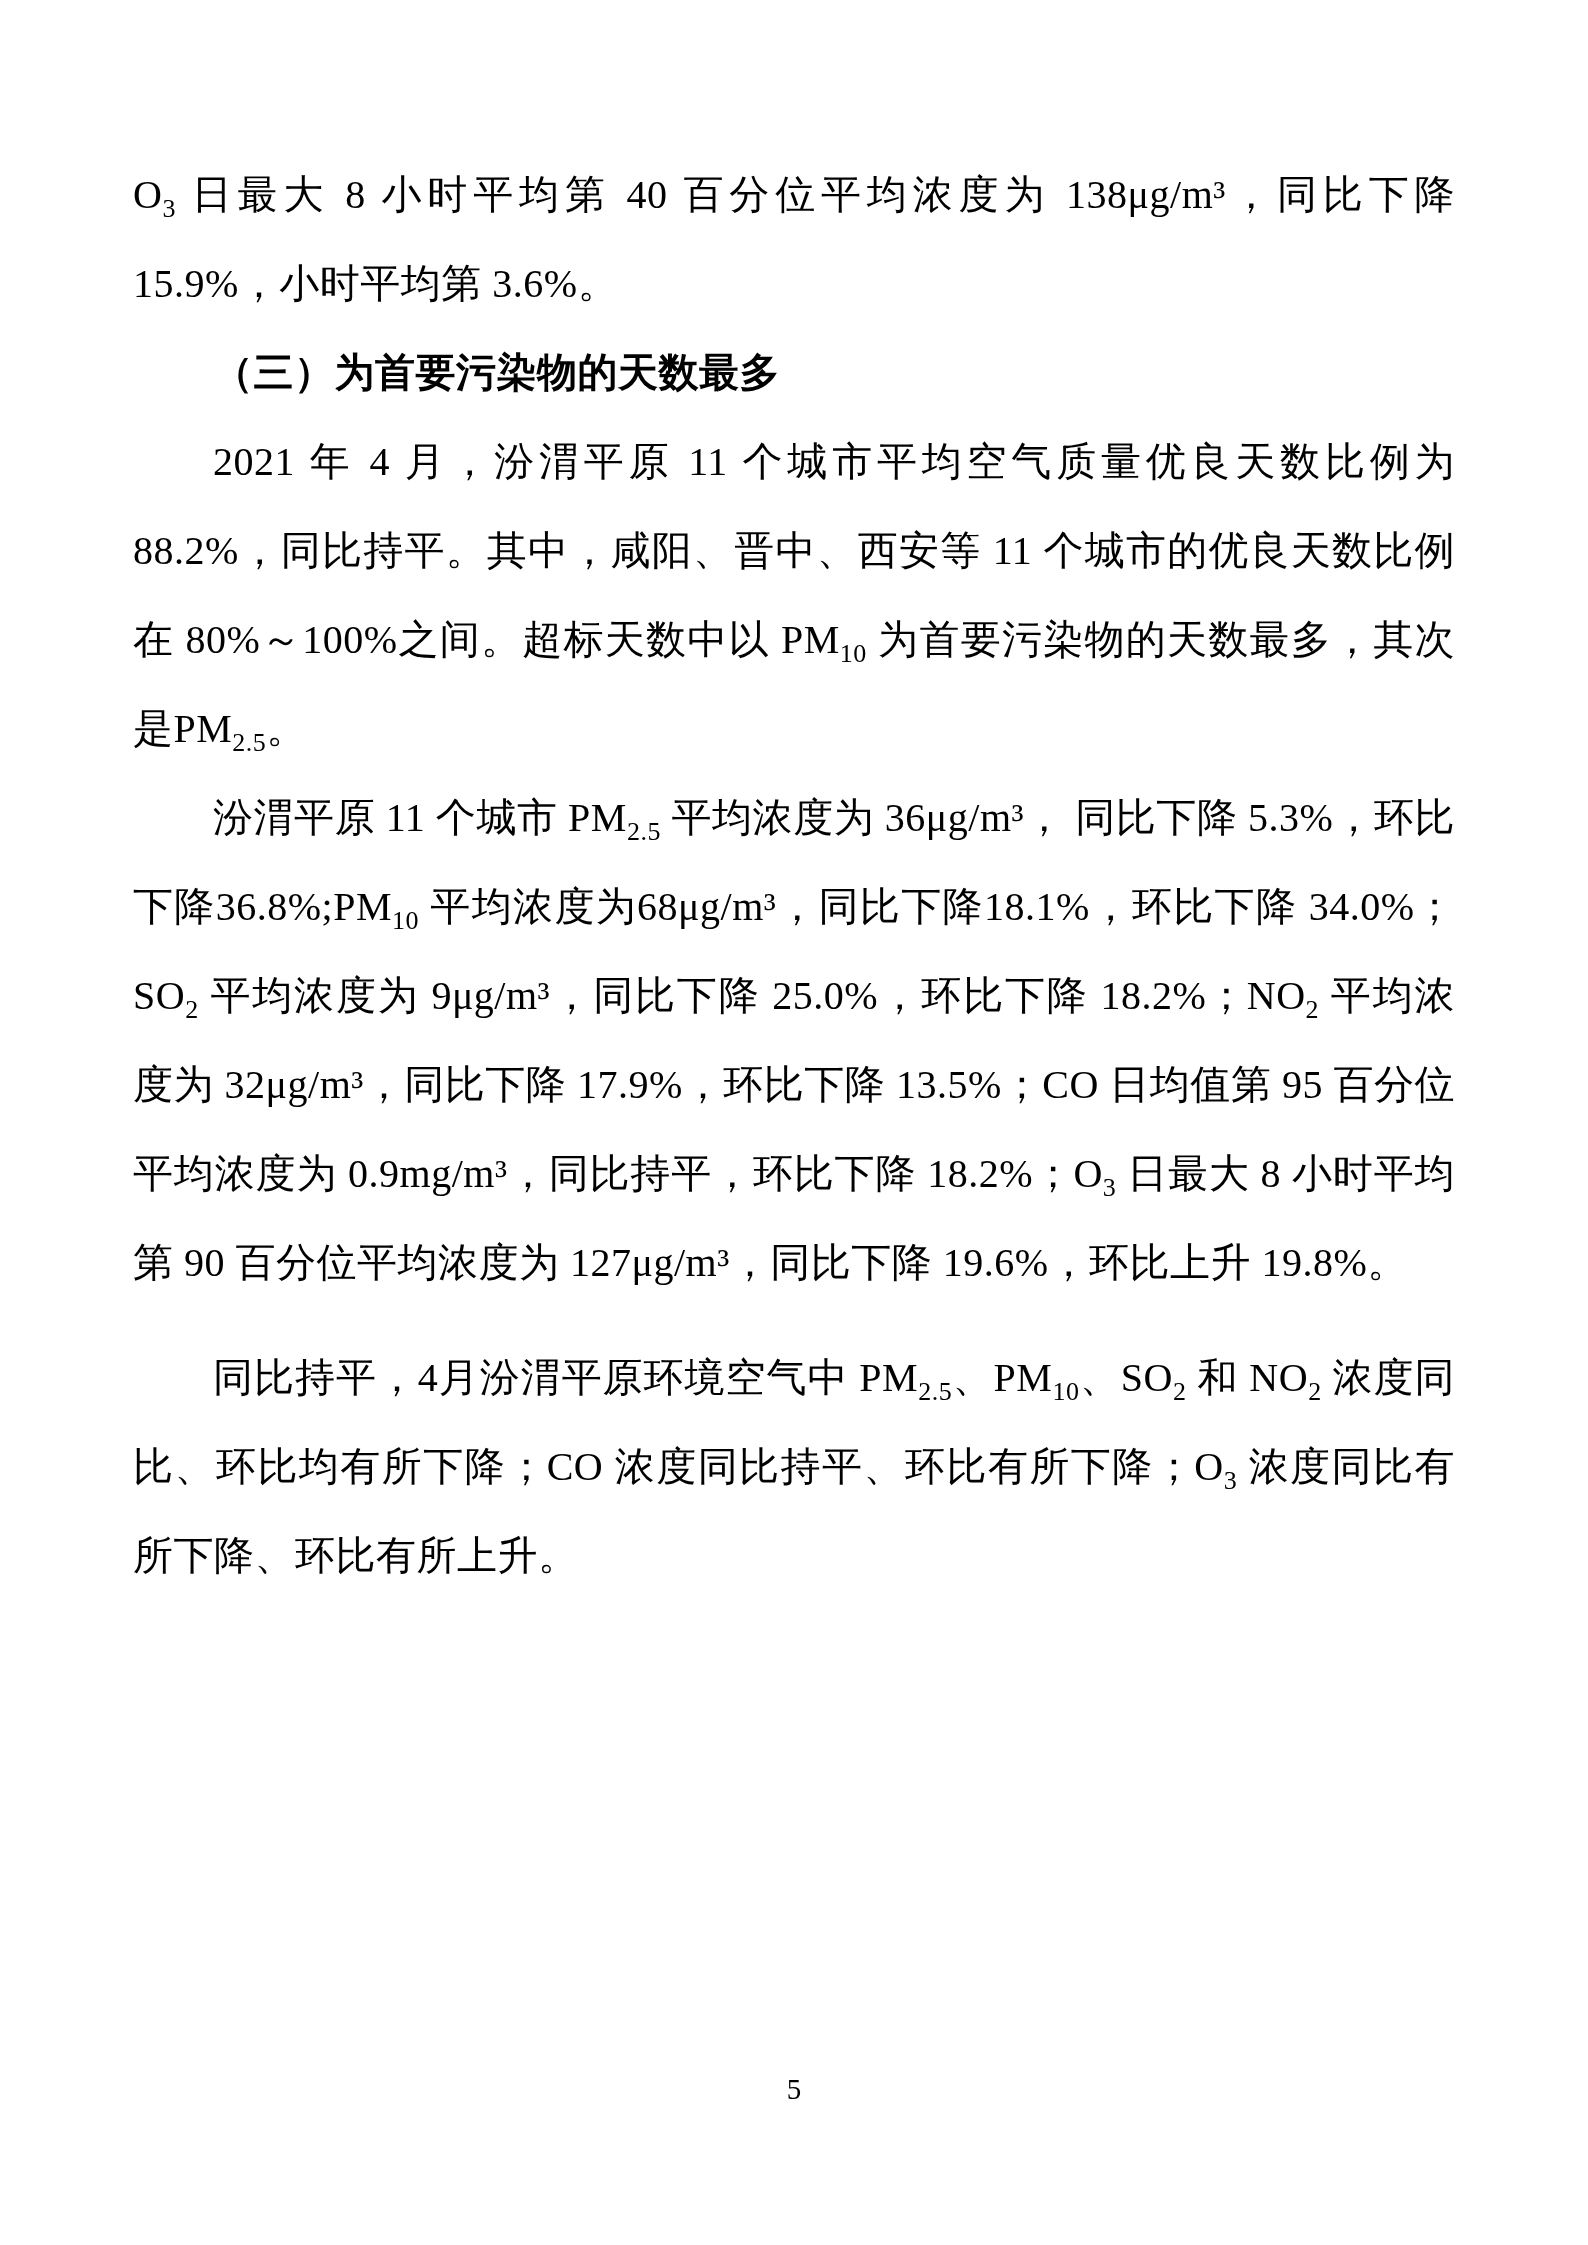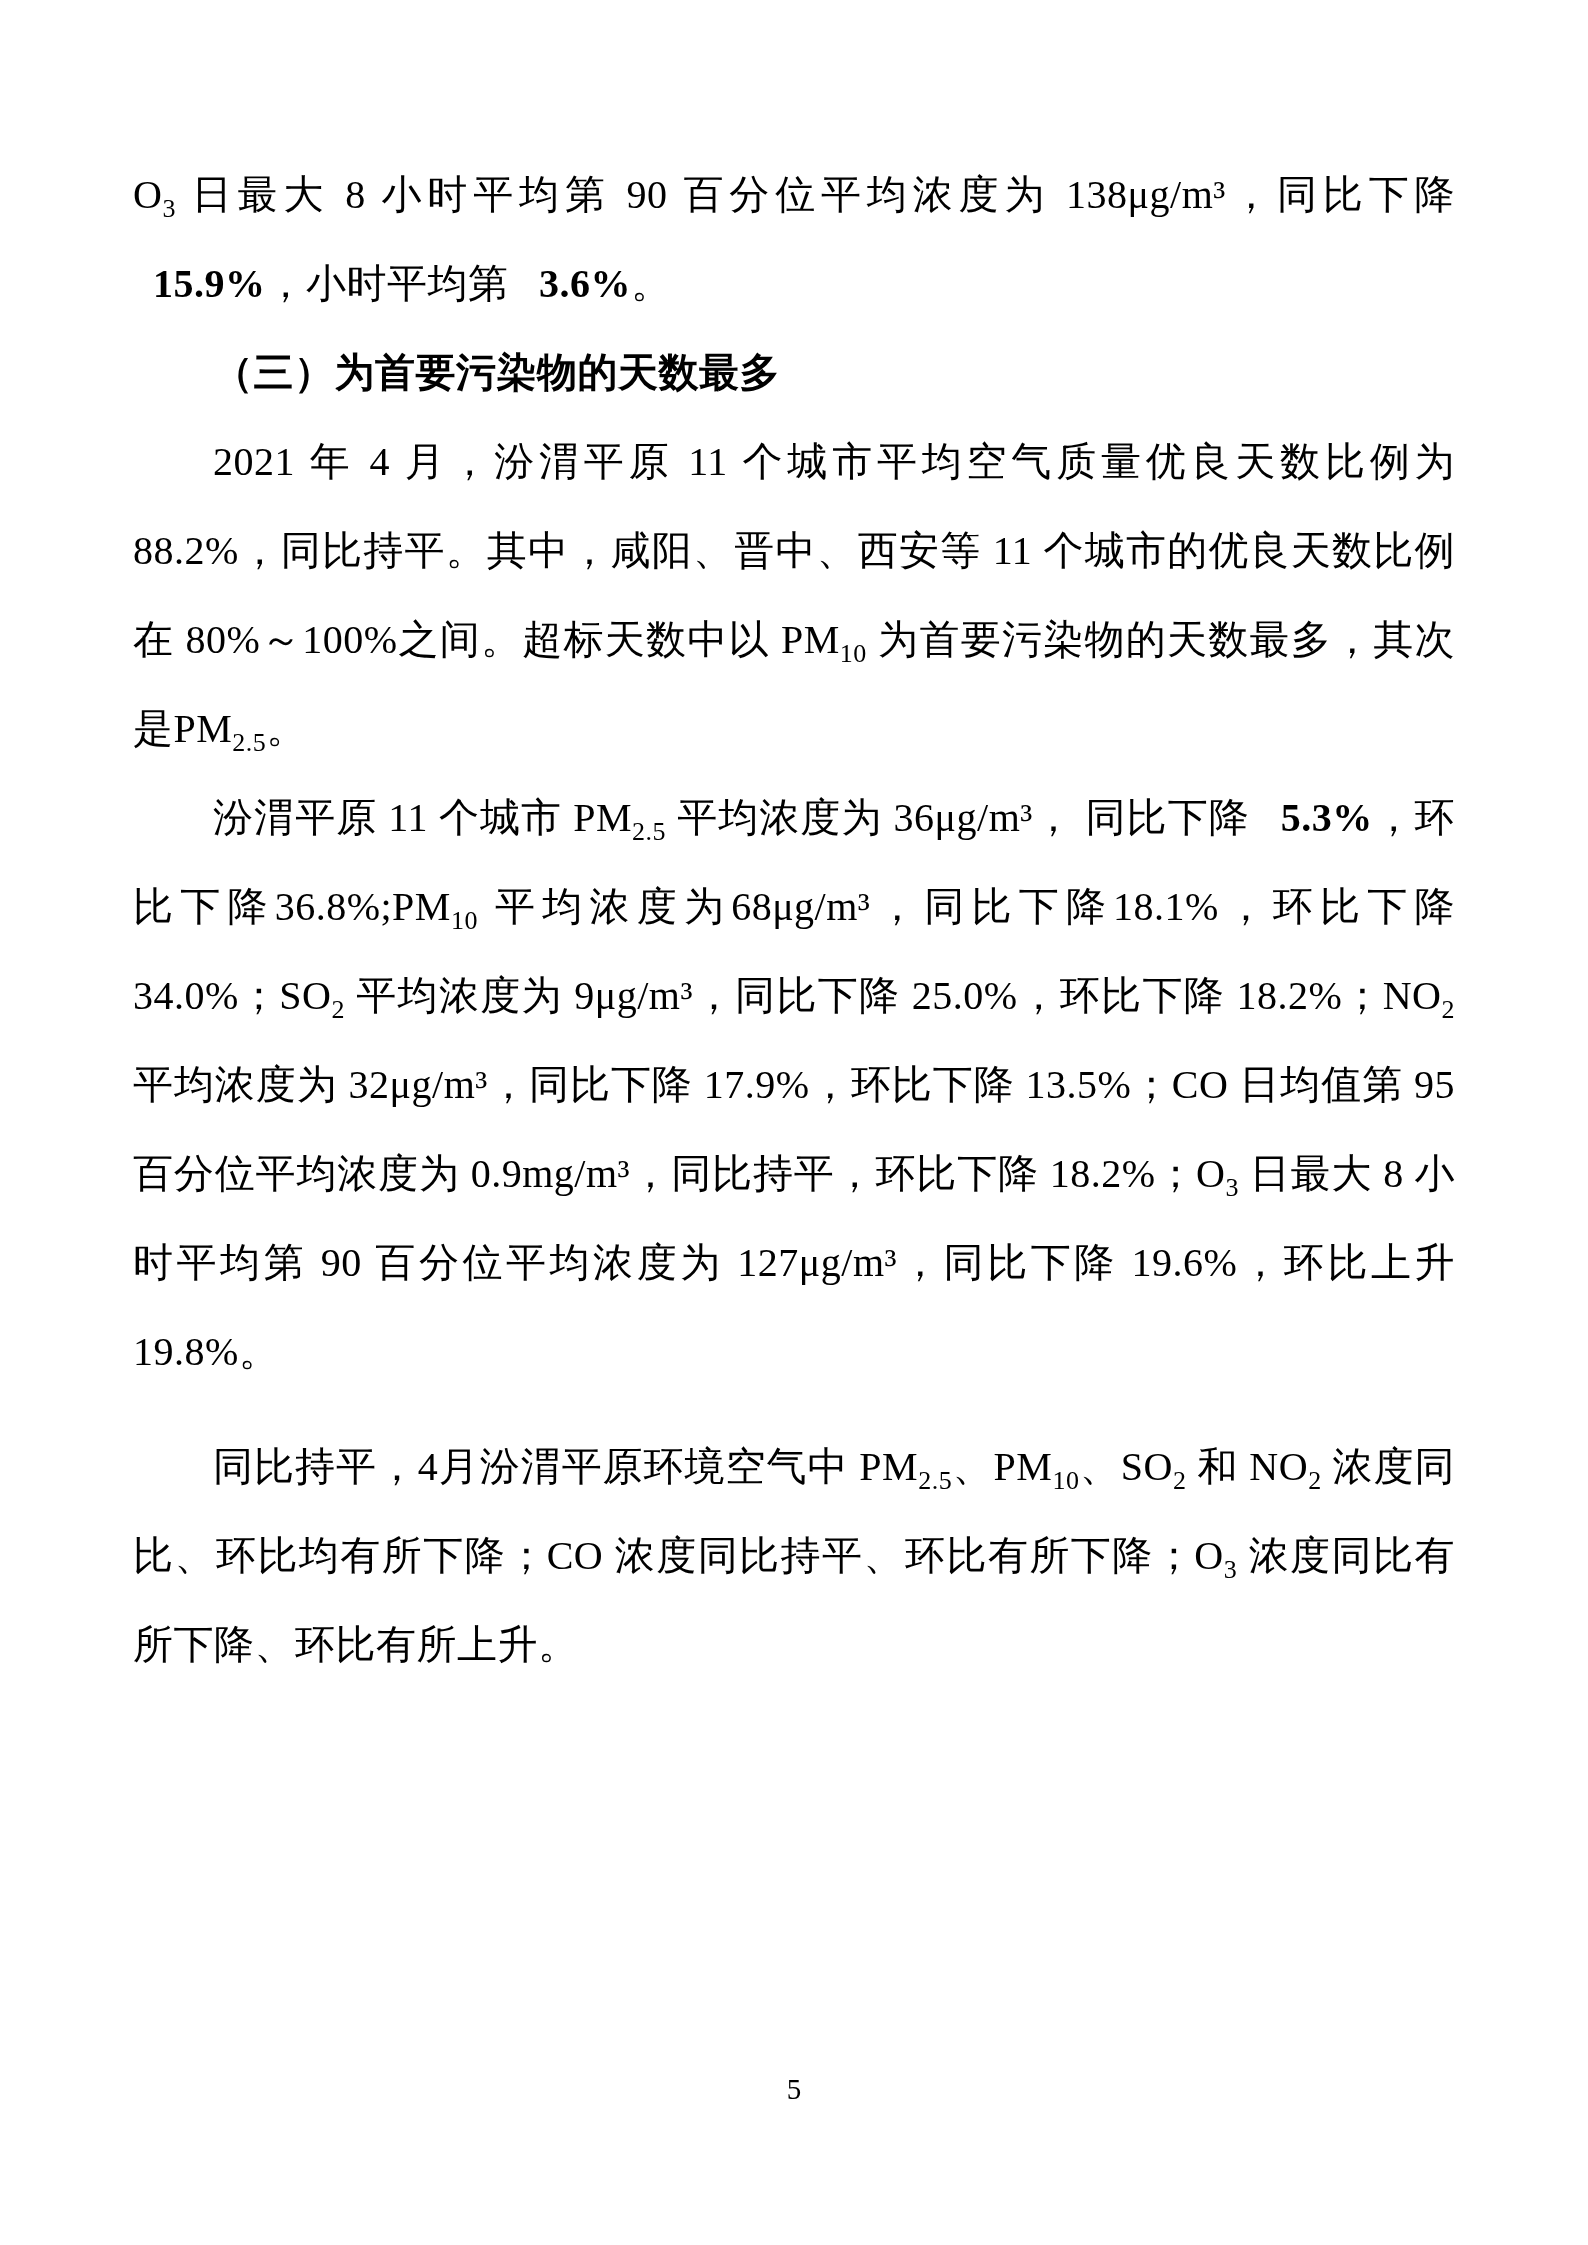--- a/index.html
+++ b/index.html
@@ -31,36 +31,36 @@
     letter-spacing: 0.5px;
   }
   p.para.indent   { text-indent: 80px; }
   p.para.space-before { margin-top: 26px; }
   p.para.heading  { font-weight: bold; }
   span.sub {
     font-size: 26px;
     vertical-align: -9px;
     line-height: 0;
   }
-  span.b { font-weight: bold; margin-left: 20px; }
+  span.b { font-weight: normal; }
   .footer {
     position: absolute;
     left: 0;
     top: 2072px;
     width: 100%;
     text-align: center;
     font-size: 29px;
     line-height: 34px;
   }
 </style>
 </head>
 <body>
 
 <div class="page">
   <div class="content">
-      <p class="para"><span>O</span><span class="sub">3</span><span> 日最大 8 小时平均第 90 百分位平均浓度为 138μg/m³，同比下降 </span><span class="b">15.9%</span><span>，小时平均第 </span><span class="b">3.6%</span><span>。</span></p>
+      <p class="para"><span>O</span><span class="sub">3</span><span> 日最大 8 小时平均第 40 百分位平均浓度为 138μg/m³，同比下降 </span><span class="b">15.9%</span><span>，小时平均第 </span><span class="b">3.6%</span><span>。</span></p>
       <p class="para heading indent"><span>（三）为首要污染物的天数最多</span></p>
       <p class="para indent"><span>2021 年 4 月，汾渭平原 11 个城市平均空气质量优良天数比例为 88.2%，同比持平。其中，咸阳、晋中、西安等 11 个城市的优良天数比例在 80%～100%之间。超标天数中以 PM</span><span class="sub">10</span><span> 为首要污染物的天数最多，其次是PM</span><span class="sub">2.5</span><span>。</span></p>
       <p class="para indent"><span>汾渭平原 11 个城市 PM</span><span class="sub">2.5</span><span> 平均浓度为 36μg/m³， 同比下降 </span><span class="b">5.3%</span><span>，环比下降36.8%;PM</span><span class="sub">10</span><span> 平均浓度为68μg/m³，同比下降18.1%，环比下降 34.0%；SO</span><span class="sub">2</span><span> 平均浓度为 9μg/m³，同比下降 25.0%，环比下降 18.2%；NO</span><span class="sub">2</span><span> 平均浓度为 32μg/m³，同比下降 17.9%，环比下降 13.5%；CO 日均值第 95 百分位平均浓度为 0.9mg/m³，同比持平，环比下降 18.2%；O</span><span class="sub">3</span><span> 日最大 8 小时平均第 90 百分位平均浓度为 127μg/m³，同比下降 19.6%，环比上升 19.8%。</span></p>
       <p class="para indent space-before"><span>同比持平，4月汾渭平原环境空气中 PM</span><span class="sub">2.5</span><span>、PM</span><span class="sub">10</span><span>、SO</span><span class="sub">2</span><span> 和 NO</span><span class="sub">2</span><span> 浓度同比、环比均有所下降；CO 浓度同比持平、环比有所下降；O</span><span class="sub">3</span><span> 浓度同比有所下降、环比有所上升。</span></p>
     </div>
   <div class="footer">5</div>
 </div>
 
 </body></html>

